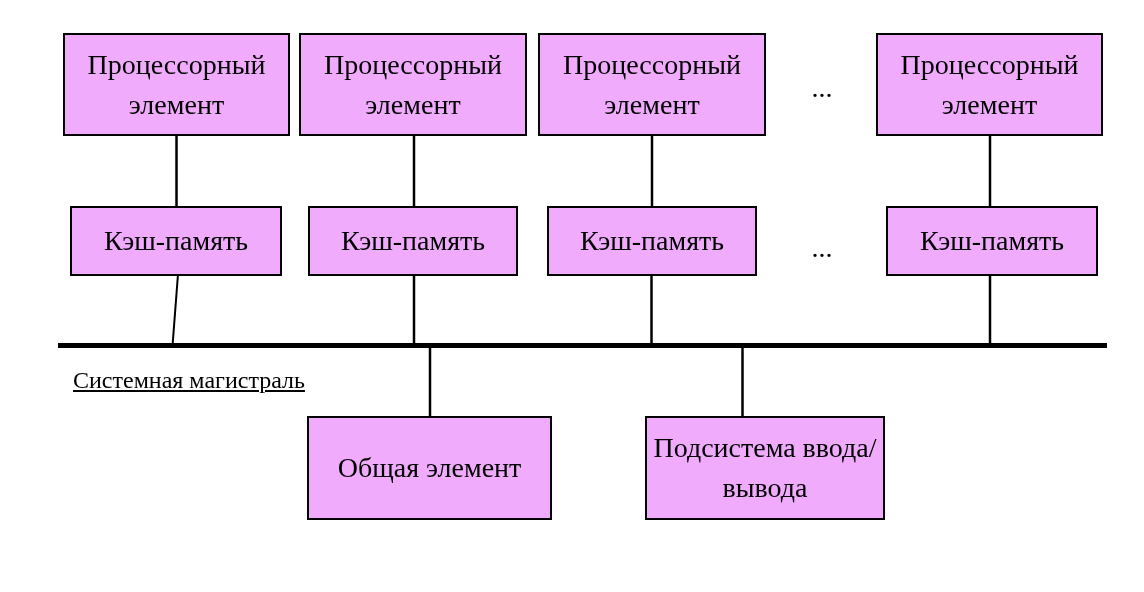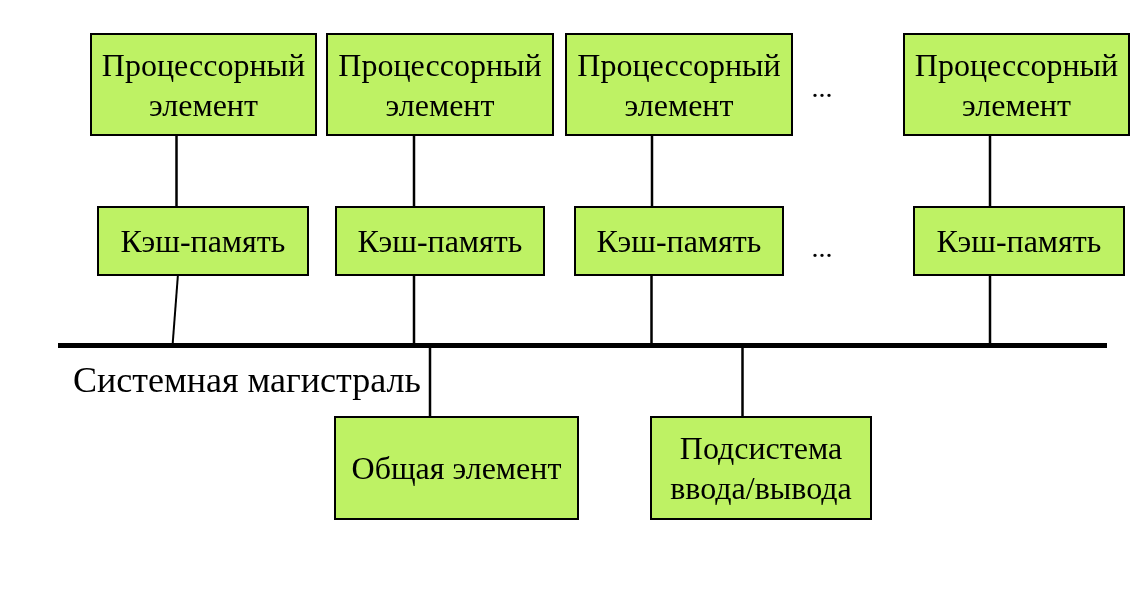--- a/index.html
+++ b/index.html
@@ -20,47 +20,46 @@
     position: absolute;
     left: 0;
     top: 0;
     width: 1144px;
     height: 592px;
     pointer-events: none;
   }
   .box {
     position: absolute;
     border: 2.5px solid #000000;
-    background: #bef264;
+    background: #f0abfc;
     display: flex;
     align-items: center;
     justify-content: center;
     text-align: center;
     box-sizing: border-box;
-    font-size: 32px;
+    font-size: 28px;
     line-height: 40px;
-    margin-left: 27px;
   }
   .box .lbl {
     display: block;
     padding: 0 4px;
   }
   
   .proc1 { left: 63px;  top: 33px; width: 227px; height: 103px; }
   .proc2 { left: 299px; top: 33px; width: 228px; height: 103px; }
   .proc3 { left: 538px; top: 33px; width: 228px; height: 103px; }
   .proc4 { left: 876px; top: 33px; width: 227px; height: 103px; }
   
   .cache1 { left: 70px;  top: 206px; width: 212px; height: 70px; }
   .cache2 { left: 308px; top: 206px; width: 210px; height: 70px; }
   .cache3 { left: 547px; top: 206px; width: 210px; height: 70px; }
   .cache4 { left: 886px; top: 206px; width: 212px; height: 70px; }
   
   .membox { left: 307px; top: 416px; width: 245px; height: 104px; }
-  .iobox  { left: 623px; top: 416px; width: 222px; height: 104px; }
+  .iobox  { left: 645px; top: 416px; width: 240px; height: 104px; }
 
   .ellipsis {
     position: absolute;
     width: 44px;
     font-size: 28px;
     line-height: 40px;
     text-align: center;
   }
   .ellipsis-top   { left: 800px; top: 68px; }
   .ellipsis-cache { left: 800px; top: 228px; }
@@ -70,23 +69,24 @@
     left: 58px;
     top: 343px;
     width: 1049px;
     height: 5px;
     background: #000000;
   }
   .bus-label {
     position: absolute;
     left: 73px;
     top: 363px;
-    font-size: 36px;
+    font-size: 24px;
     line-height: 34px;
     white-space: nowrap;
+    text-decoration: underline;
   }
 </style>
 </head>
 <body>
 
 <div class="canvas">
 
   <svg class="lines" viewBox="0 0 1144 592" xmlns="http://www.w3.org/2000/svg">
 
     <line x1="176.5" y1="134" x2="176.5" y2="208" stroke="#000000" stroke-width="2.5"></line>

